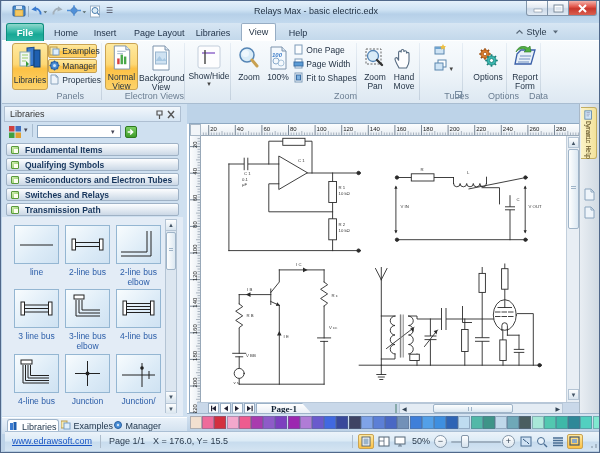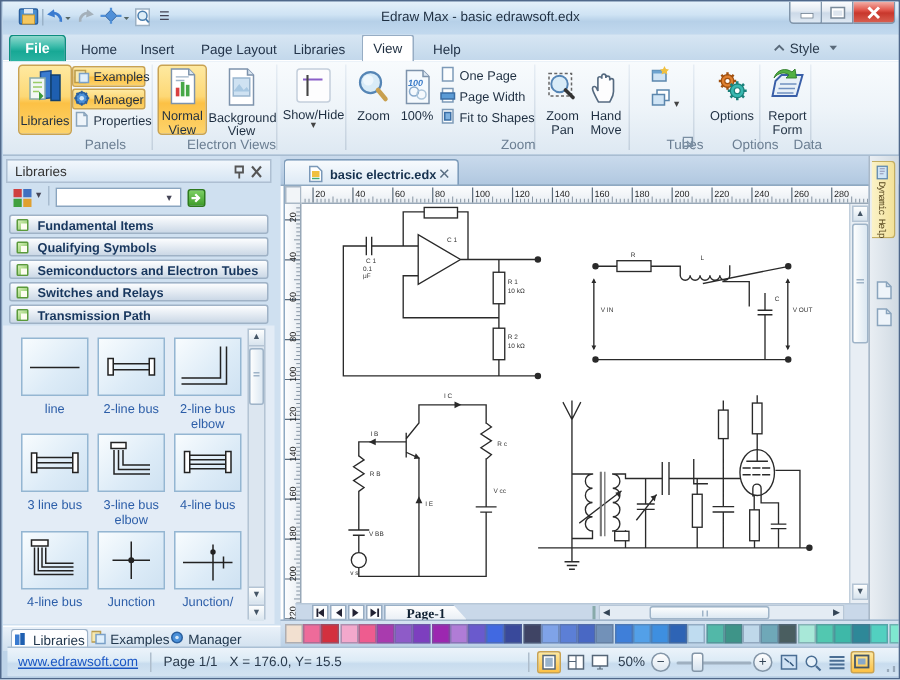--- a/index.html
+++ b/index.html
@@ -122,21 +122,21 @@
       <path d="M58 7.5l4-4l4 4l-4 4z" fill="#5090d8" stroke="#2a5f9e" stroke-width=".6"></path>
       <path d="M55 7.5h3M69 7.5h-3M62 2.2v2M62 12.8v-2" stroke="#5090d8" stroke-width="1.5"></path>
       <path d="M70.5 8.3l1.8 2l1.8-2z" fill="#566"></path>
 
       <rect x="78.5" y="3" width="9" height="11" fill="#fdfdfe" stroke="#9ab0c4"></rect>
       <circle cx="83" cy="7.5" r="3" fill="#d5e8f5" fill-opacity=".8" stroke="#4a7eae" stroke-width="1"></circle>
       <path d="M85.2 9.7l2 2.2" stroke="#4a7eae" stroke-width="1.2"></path>
     </svg>
   </div>
   <div class="abs" style="left:105px;top:5px;font-size:8px;color:#445;">☰</div>
-  <div class="abs" id="title-text">Edraw Max - basic edrawsoft.edx</div>
+  <div class="abs" id="title-text">Relays Max - basic electric.edx</div>
   <div class="abs" id="winbtns">
     <div class="wbtn b1"><svg width="22" height="15">
           <rect x="7" y="8" width="8" height="3" fill="#fff" stroke="#6a7a8a" stroke-width=".5"></rect>
         </svg></div>
     <div class="wbtn b2"><svg width="21" height="15">
           <rect x="6" y="4" width="9" height="7" fill="#fff" stroke="#7a8a9a" stroke-width="1"></rect>
           <rect x="7.5" y="6" width="6" height="3.5" fill="#dde5ee"></rect>
         </svg></div>
     <div class="wbtn close"><svg width="28" height="15">
           <path d="M10 4l7 7M17 4l-7 7" stroke="#fff" stroke-width="2"></path>
@@ -324,32 +324,20 @@
     <div class="bigbtn" style="left:508px;width:30px;">
       <svg width="25" height="24" style="margin-top:3px" viewBox="0 0 25 24">
         <path d="M4 8l4-4h14l-4 14H2z" fill="#e8f0f8" stroke="#3a5fa8" stroke-width="1.3"></path>
         <path d="M7 10h11M6 13h11M5 16h11" stroke="#7090c0" stroke-width="1"></path>
         <path d="M3 6c3-4 8-4 10-2l-2 2 7 0-1-6-2 2C11-1 5 0 3 6z" fill="#52b043" stroke="#2e7a28" stroke-width=".6"></path>
       </svg>
       <div>Report<br>Form</div>
     </div>
   </div>
 
-  <div class="abs" id="doctabbar">
-    <div style="position:absolute;right:3px;top:3px;width:13px;height:13px;background:linear-gradient(#fdfeff,#dce8f4);border:1px solid #9ab0c6;border-radius:2px;text-align:center;font-size:6px;line-height:12px;color:#345">▾</div>
-      <div id="doctab">
-        <svg width="11" height="12" viewBox="0 0 11 12" style="position:absolute;left:15px;top:3px">
-          <path d="M1.5 1h5l3 3v7h-8z" fill="#fff" stroke="#7a98b8"></path>
-          <rect x="3" y="4" width="5" height="4" fill="#f0c040"></rect>
-          <path d="M3 9h5" stroke="#4a7"></path>
-        </svg>
-        <span class="txt">basic electric.edx</span>
-        <span class="x">✕</span>
-      </div>
-  </div>
 
   <div class="abs" id="lpanel">
     <div id="lp-title">Libraries
       <svg width="24" height="12" style="position:absolute;right:3px;top:2px" viewBox="0 0 24 12">
         <path d="M4 2h5v4H4zM6.5 6v4" stroke="#555" stroke-width="1.2" fill="none"></path>
         <path d="M15 2l6 7M21 2l-6 7" stroke="#555" stroke-width="1.4"></path>
       </svg>
     </div>
     <div id="lp-search">
       <svg width="14" height="14" style="position:absolute;left:4px;top:3px" viewBox="0 0 14 14">

